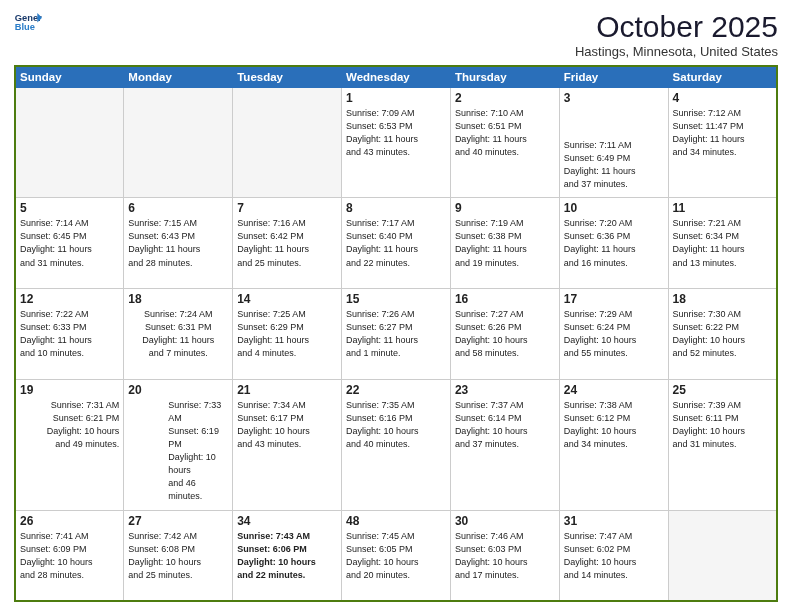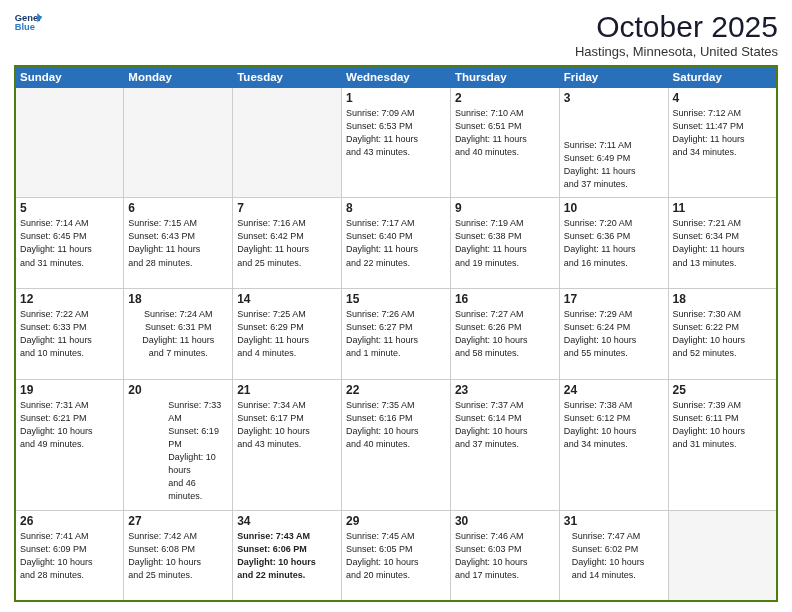--- a/index.html
+++ b/index.html
@@ -246,21 +246,21 @@
             <span class="day-number">18</span>
             <div class="day-info" style="white-space: pre-line;">Sunrise: 7:30 AM
 Sunset: 6:22 PM
 Daylight: 10 hours
 and 52 minutes.</div>
           </td>
         </tr>
         <tr>
           <td>
             <span class="day-number">19</span>
-            <div class="day-info" style="white-space: pre-line;">Sunrise: 7:31 AM
+            <div class="day-info" style="white-space: pre-line; text-align: right;">Sunrise: 7:31 AM
 Sunset: 6:21 PM
 Daylight: 10 hours
 and 49 minutes.</div>
           </td>
           <td>
             <span class="day-number">20</span>
             <div class="day-info" style="white-space: pre-line; margin-left: 40px;">Sunrise: 7:33 AM
 Sunset: 6:19 PM
 Daylight: 10 hours
 and 46 minutes.</div>
@@ -317,36 +317,36 @@
 and 25 minutes.</div>
           </td>
           <td>
             <span class="day-number">34</span>
             <div class="day-info" style="white-space: pre-line; font-weight: bold;">Sunrise: 7:43 AM
 Sunset: 6:06 PM
 Daylight: 10 hours
 and 22 minutes.</div>
           </td>
           <td>
-            <span class="day-number">29</span>
+            <span class="day-number">48</span>
             <div class="day-info" style="white-space: pre-line;">Sunrise: 7:45 AM
 Sunset: 6:05 PM
 Daylight: 10 hours
 and 20 minutes.</div>
           </td>
           <td>
             <span class="day-number">30</span>
             <div class="day-info" style="white-space: pre-line;">Sunrise: 7:46 AM
 Sunset: 6:03 PM
 Daylight: 10 hours
 and 17 minutes.</div>
           </td>
           <td>
             <span class="day-number">31</span>
-            <div class="day-info" style="white-space: pre-line; margin-left: 8px;">Sunrise: 7:47 AM
+            <div class="day-info" style="white-space: pre-line;">Sunrise: 7:47 AM
 Sunset: 6:02 PM
 Daylight: 10 hours
 and 14 minutes.</div>
           </td>
           <td class="empty"></td>
         </tr>
       </tbody>
   </table>
 </div>
 

